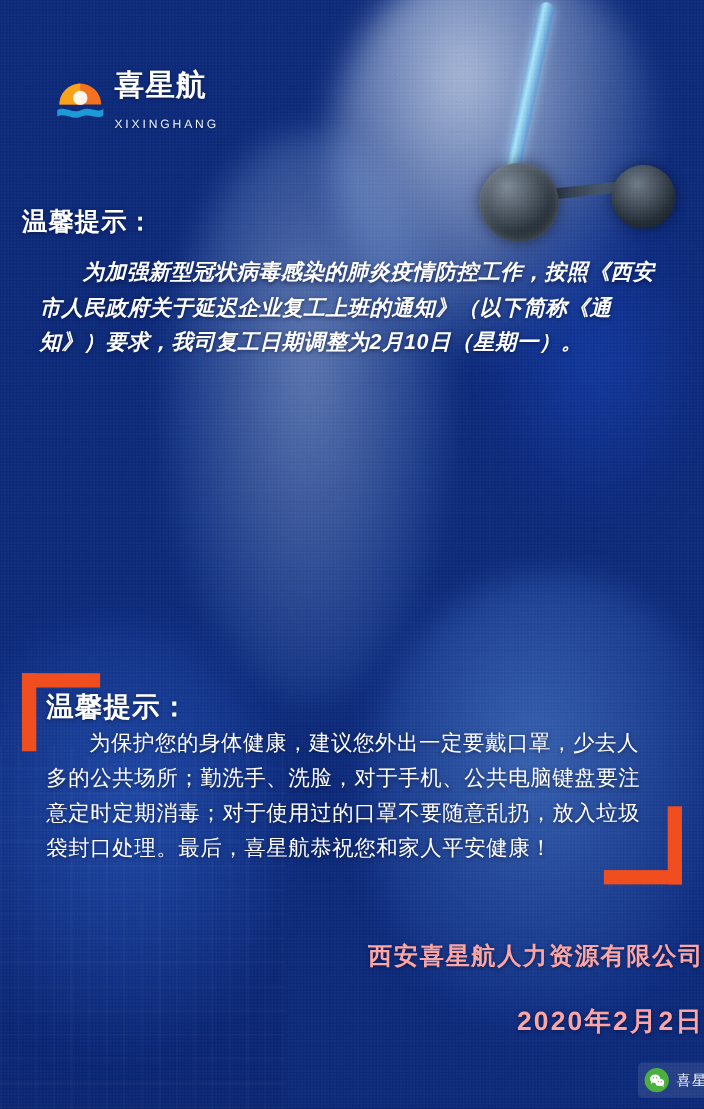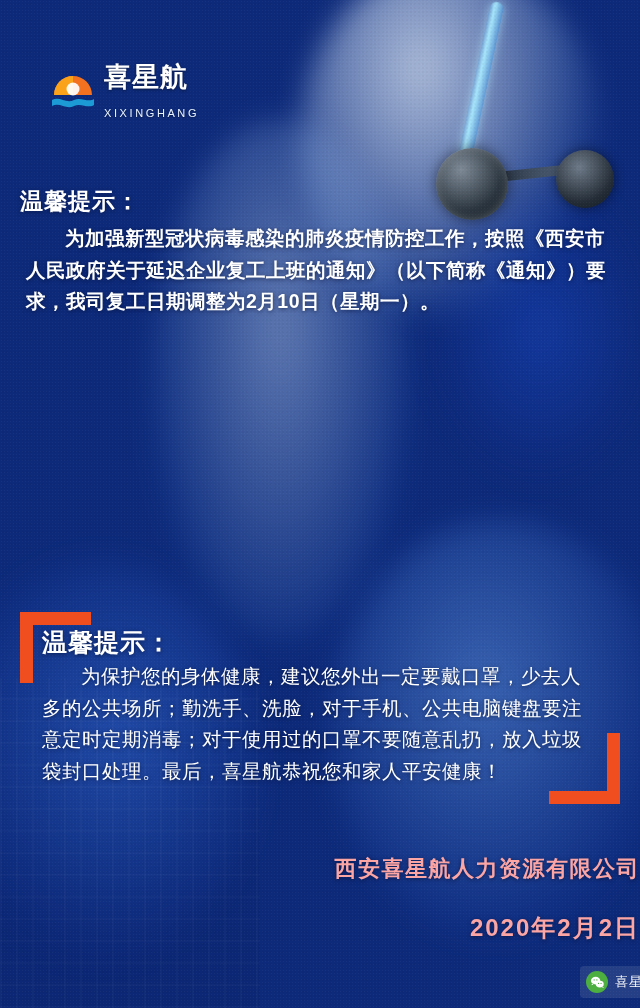--- a/index.html
+++ b/index.html
@@ -153,24 +153,25 @@
     font-size: 23px;
     font-weight: bold;
     letter-spacing: 1px;
     margin: 0 0 6px 0;
     text-shadow: 0 1px 4px rgba(0,10,40,.55);
   }
   .para {
     font-size: 19.5px;
     line-height: 1.62;
     letter-spacing: .5px;
-    margin: 6px;
+    margin: 16px;
     text-indent: 2em;
     text-shadow: 0 1px 4px rgba(0,10,40,.6);
     font-weight: bold;
+    font-style: italic;
   }
   .para + .para { margin-top: 2px; }
 
   
   .tipbox {
     position: absolute;
     left: 20px;
     top: 612px;
     width: 600px;
     height: 192px;

